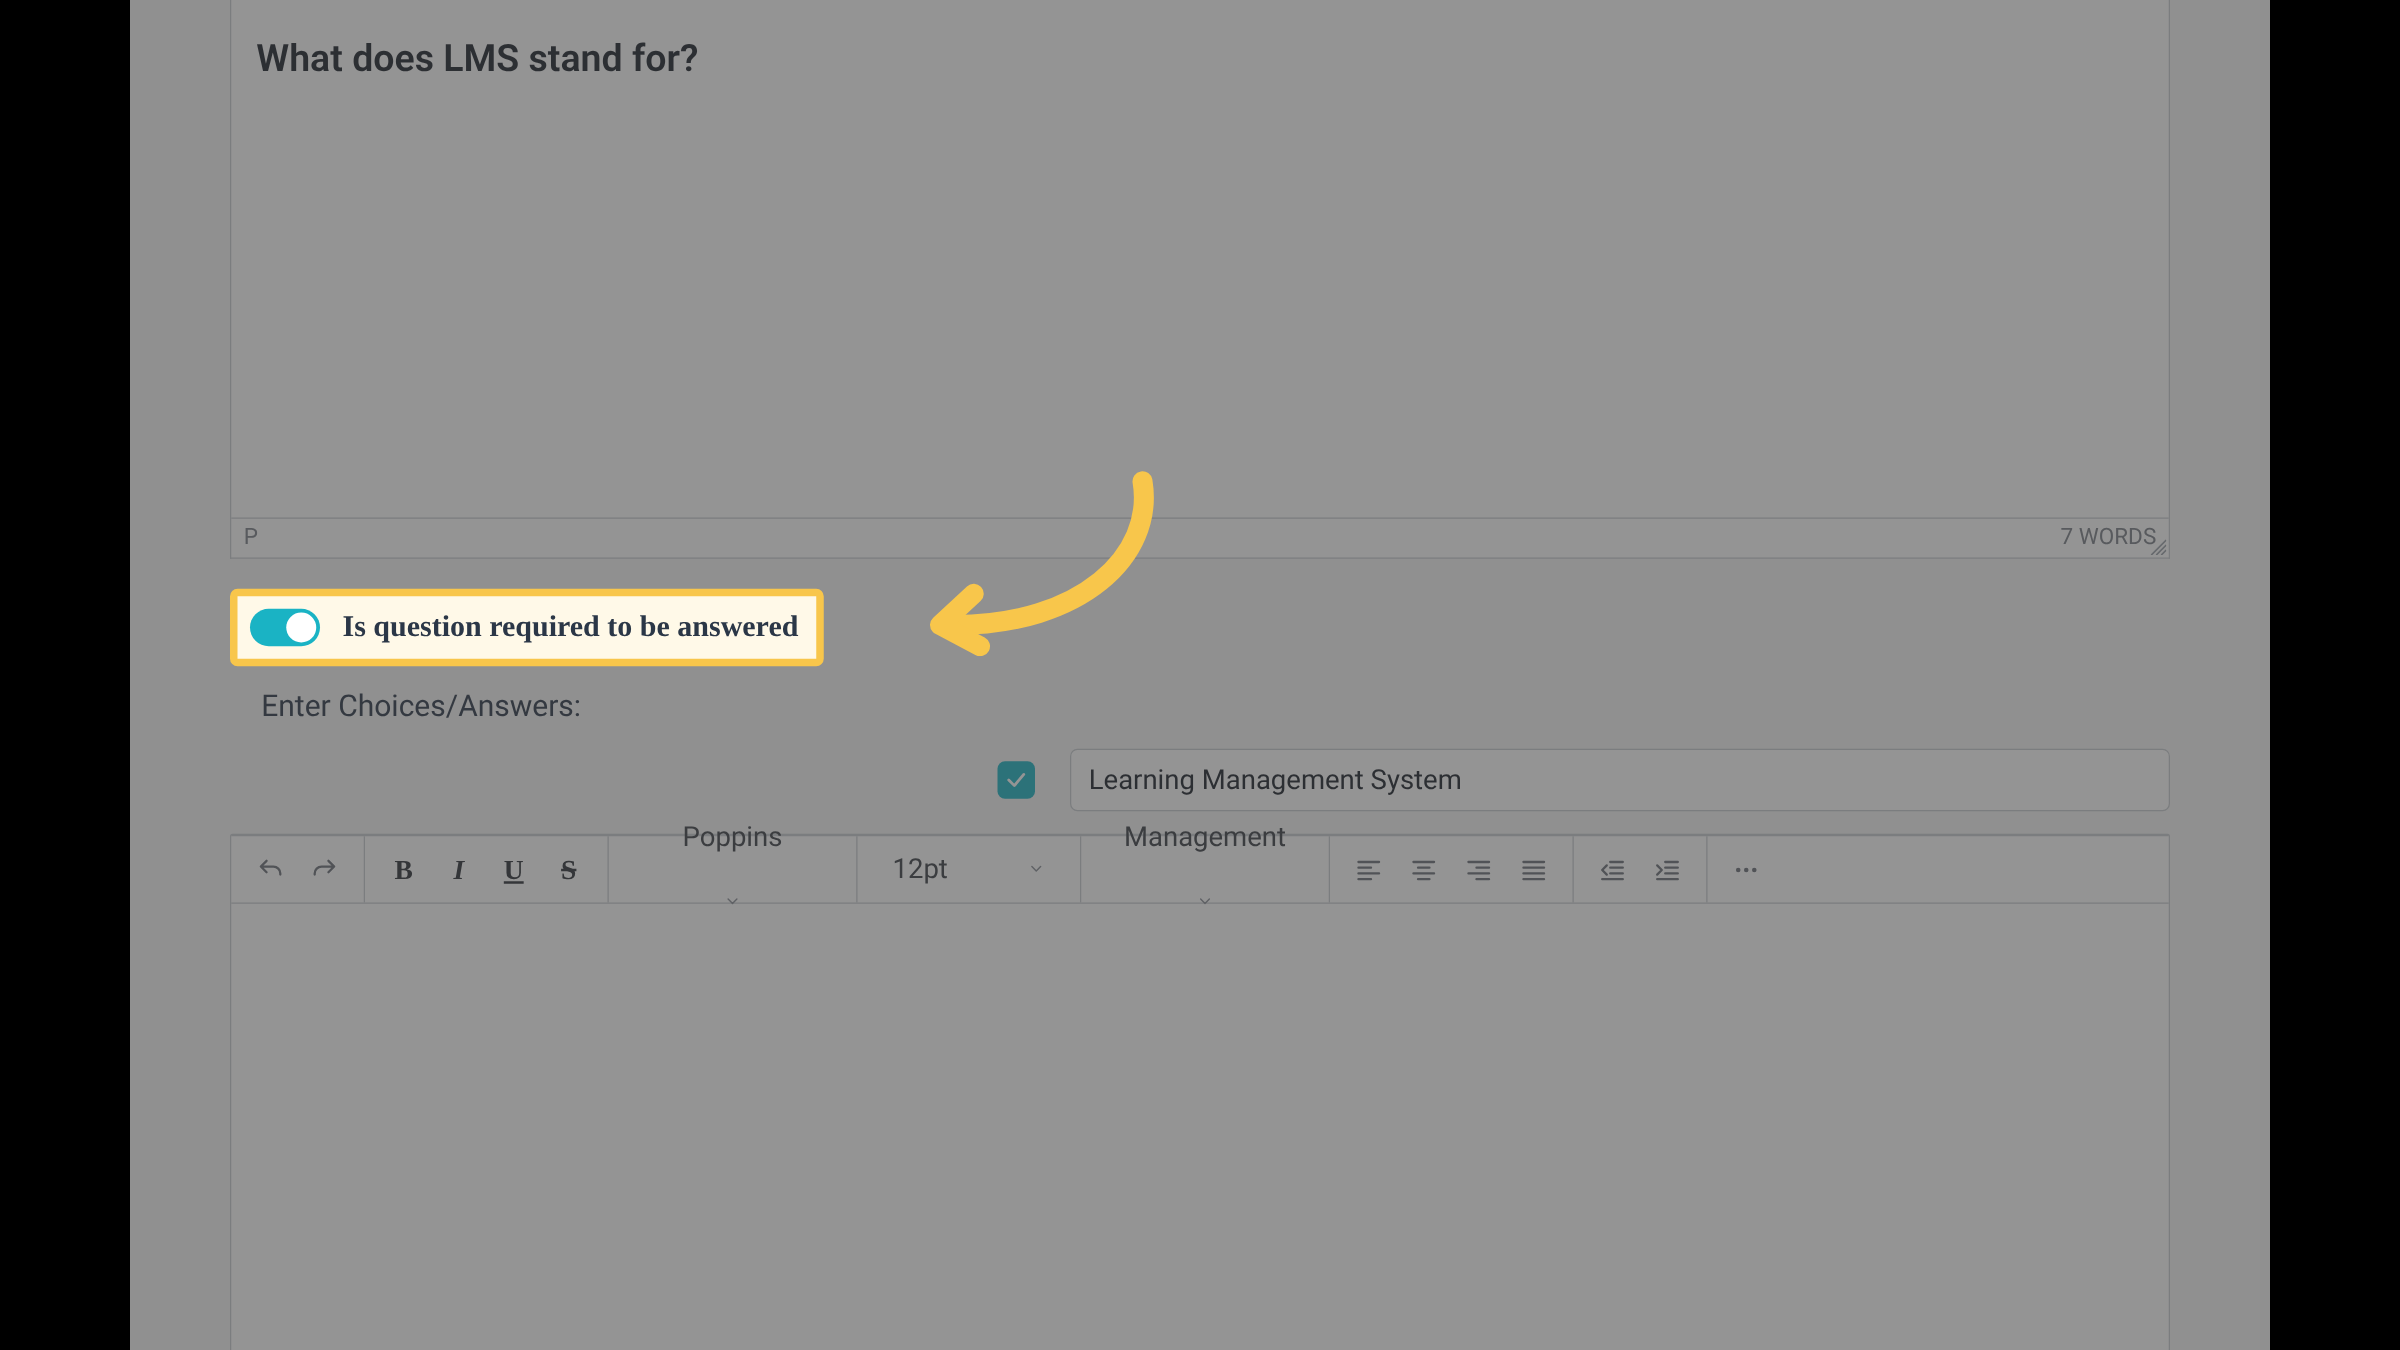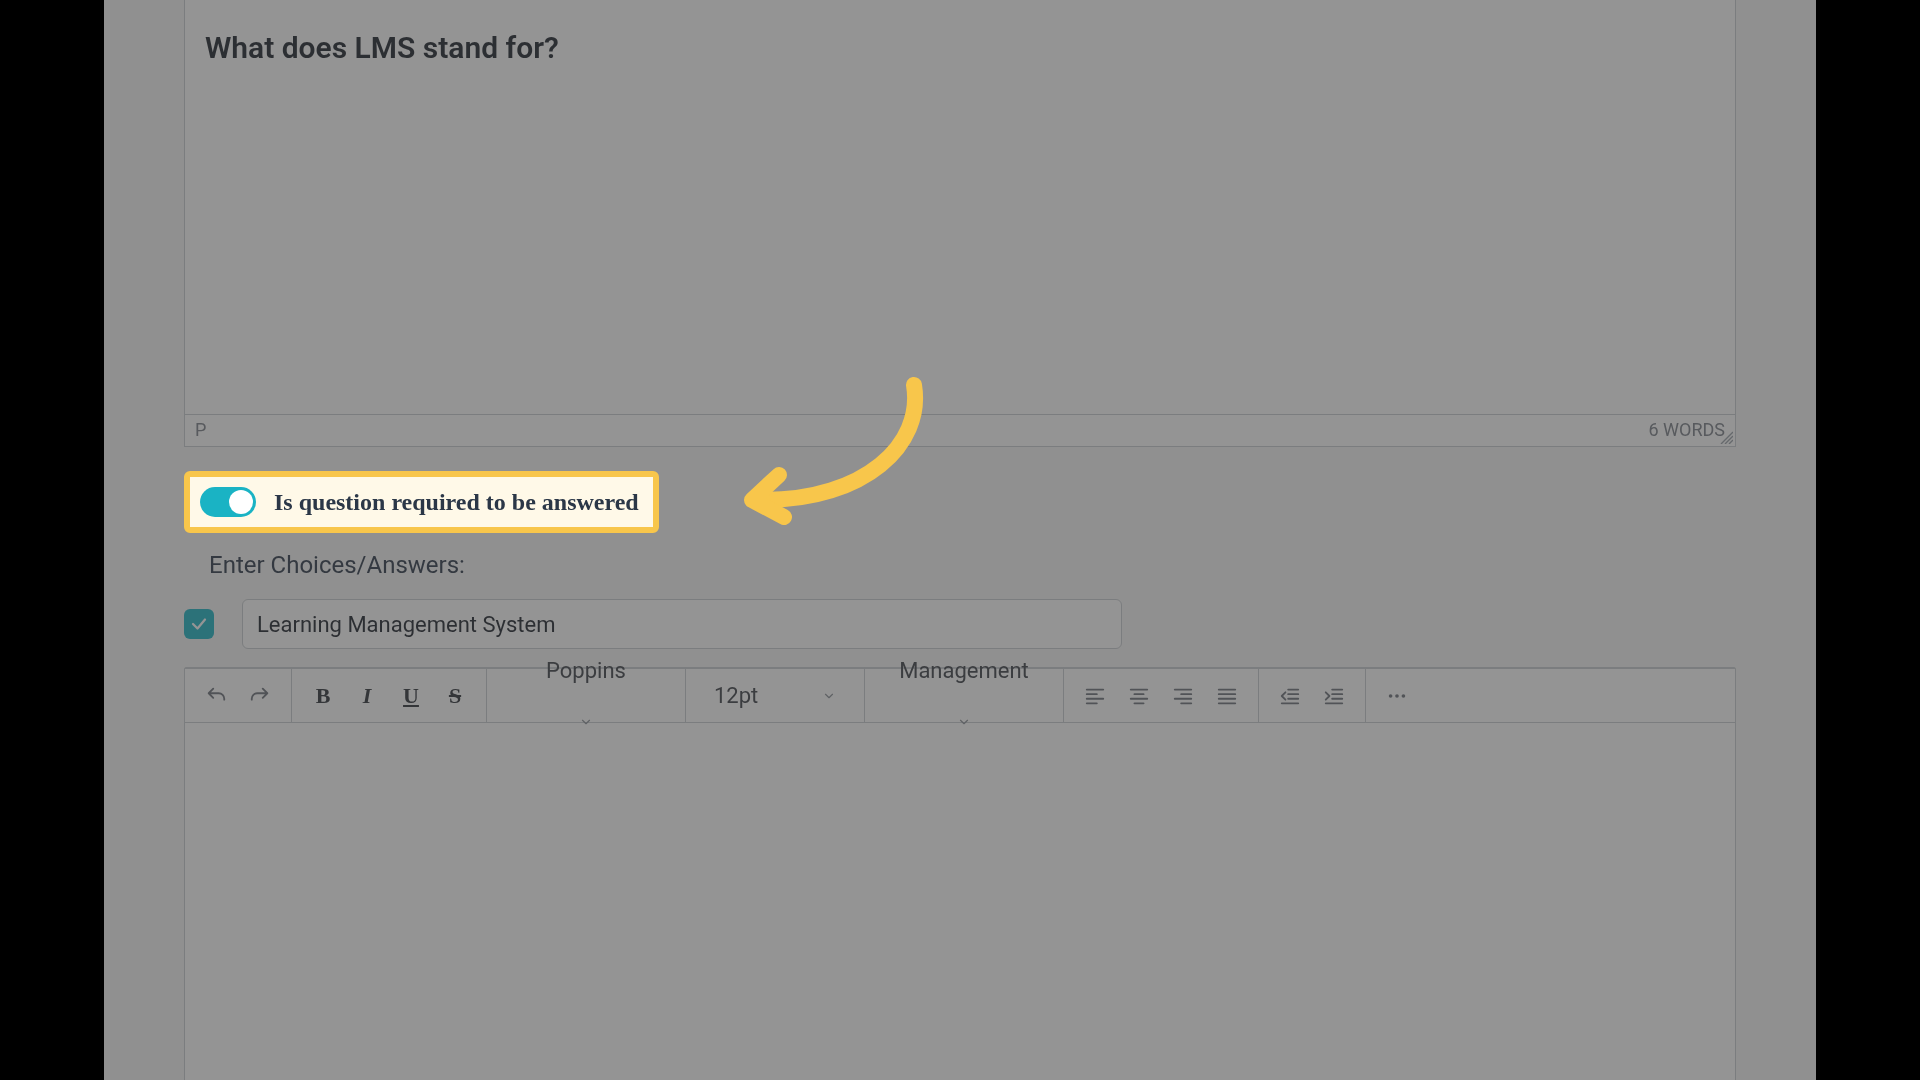--- a/index.html
+++ b/index.html
@@ -118,20 +118,21 @@
     font-weight: 400;
     color: var(--dark-navy);
     margin-left: 25px;
   }
 
   .choice-row {
     margin-top: 20px;
     display: flex;
     align-items: center;
     gap: 28px;
+    justify-content: flex-end;
   }
   .choice-check {
     width: 30px; height: 30px;
     border-radius: 6px;
     background: var(--teal);
     display: flex;
     align-items: center;
     justify-content: center;
     color: #fff;
     flex-shrink: 0;
@@ -227,21 +228,21 @@
 
   <div class="content">
 
     
     <div class="editor-wrap">
       <div class="editor-body">
         <span>What does LMS stand for?</span>
       </div>
       <div class="editor-footer">
         <span>P</span>
-        <span>6 WORDS</span>
+        <span>7 WORDS</span>
         <span class="resize-handle">
           <svg viewBox="0 0 14 14">
               <path d="M2 14 L14 2 M6 14 L14 6 M10 14 L14 10" stroke="#9aa0a8" stroke-width="1.4" fill="none"></path>
             </svg>
         </span>
       </div>
     </div>
 
     
     <div class="required-row">

